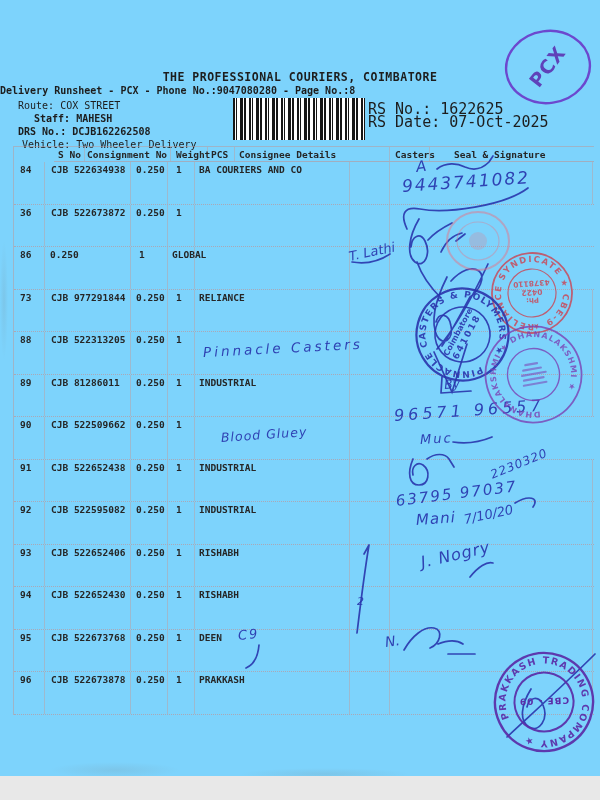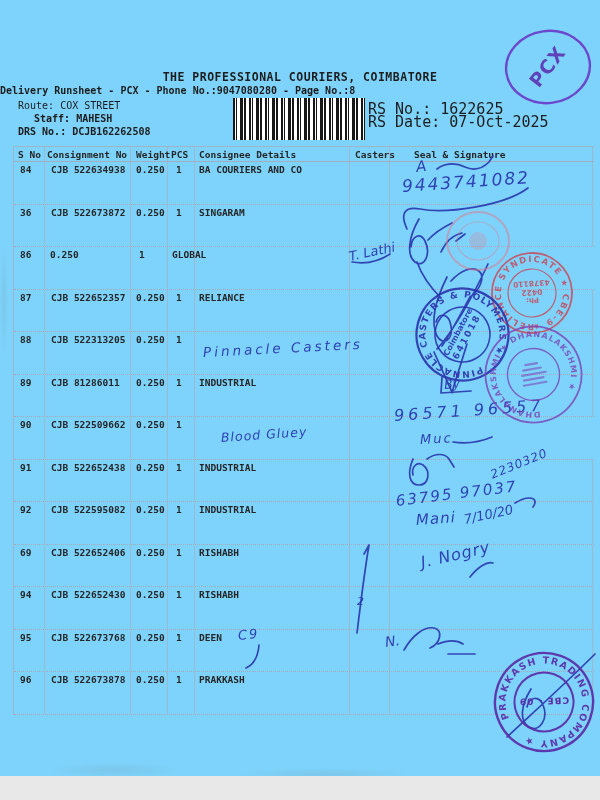--- a/index.html
+++ b/index.html
@@ -10,41 +10,42 @@
   .subtitle{left:0;width:600px;text-align:left;font-size:10px;}
   .info{font-size:10px;}
   .rsinfo{font-size:15px;}
   .barcode{position:absolute;left:233px;top:98px;width:132px;height:42px;
     background:repeating-linear-gradient(90deg,#161616 0 2px,#fff 2px 3px,#161616 3px 4px,
     #fff 4px 7px,#161616 7px 10px,#fff 10px 11px,#161616 11px 13px,#fff 13px 16px);}
   .dtable{position:absolute;left:13px;top:146px;width:580px;font-size:9.5px;font-weight:bold;
     color:#262626;border-left:1px solid rgba(185,155,155,.55);border-top:1px solid rgba(185,155,155,.55);}
   .trow{display:grid;grid-template-columns:31px 86px 37px 27px 155px 40px 203px;
     height:42.5px;border-bottom:1px dotted rgba(195,145,145,.65);box-sizing:border-box;}
-  .thead{height:15px;border-bottom:1px solid rgba(185,150,150,.6);}
+  .thead{height:15px;border-bottom:1px solid rgba(185,150,150,.6);margin-left:40px;}
   .tcell{border-right:1px solid rgba(190,160,160,.5);padding-top:2px;box-sizing:border-box;overflow:visible;white-space:pre;}
   .c0{padding-left:6px}.c1{padding-left:6px}.c2{padding-left:5px}.c3{padding-left:8px}
   .c4{padding-left:4px}.c5{padding-left:5px}.c6{padding-left:24px}
   .h0{padding-left:4px}.h1{padding-left:2px}.h3{padding-left:3px}
   .hw{position:absolute;color:#2936ad;font-family:"DejaVu Sans",sans-serif;font-style:italic;
       white-space:nowrap;transform-origin:left center;opacity:.92;}
   .stamp,.siglayer{position:absolute;pointer-events:none;}
   .siglayer{left:0;top:0;}
   .smudge{position:absolute;background:radial-gradient(closest-side,rgba(120,120,120,.14),rgba(120,120,120,0));}
 </style>
 </head>
 <body>
 
 <div class="page">
 
   <div class="print title" style="top:70px">THE PROFESSIONAL COURIERS, COIMBATORE</div>
   <div class="print subtitle" style="top:85px">Delivery Runsheet - PCX - Phone No.:9047080280 - Page No.:8</div>
   <div class="print info" style="left:18px;top:100px;font-weight:normal">Route: COX STREET</div>
   <div class="print info" style="left:34px;top:113px">Staff: MAHESH</div>
   <div class="print info" style="left:18px;top:126px">DRS No.: DCJB162262508</div>
+  <div class="print info" style="left:22px;top:139px;font-weight:normal">Vehicle: Two Wheeler Delivery</div>
   <div class="barcode"></div>
   <div class="print rsinfo" style="left:368px;top:100px;font-weight:normal">RS No.: 1622625</div>
   <div class="print rsinfo" style="left:368px;top:113px;font-weight:normal">RS Date: 07-Oct-2025</div>
 
   <div class="dtable">
     <div class="trow thead">
       <div class="tcell c0 h0">S No</div>
       <div class="tcell c1 h1">Consignment No</div>
       <div class="tcell c2">Weight</div>
       <div class="tcell c3 h3">PCS</div>
@@ -59,35 +60,34 @@
         <div class="tcell c3">1</div>
         <div class="tcell c4">BA COURIERS AND CO</div>
         <div class="tcell c5"></div>
         <div class="tcell c6"></div>
       </div>
     <div class="trow">
         <div class="tcell c0">36</div>
         <div class="tcell c1">CJB 522673872</div>
         <div class="tcell c2">0.250</div>
         <div class="tcell c3">1</div>
-        <div class="tcell c4">SINGARAM</div>
         <div class="tcell c5"></div>
         <div class="tcell c6"></div>
       </div>
     <div class="trow">
         <div class="tcell c0">86</div>
         <div class="tcell c2">0.250</div>
         <div class="tcell c3">1</div>
         <div class="tcell c4">GLOBAL</div>
         <div class="tcell c5"></div>
         <div class="tcell c6"></div>
       </div>
     <div class="trow">
-        <div class="tcell c0">87</div>
-        <div class="tcell c1">CJB 522652357</div>
+        <div class="tcell c0">73</div>
+        <div class="tcell c1">CJB 977291844</div>
         <div class="tcell c2">0.250</div>
         <div class="tcell c3">1</div>
         <div class="tcell c4">RELIANCE</div>
         <div class="tcell c5"></div>
         <div class="tcell c6"></div>
       </div>
     <div class="trow">
         <div class="tcell c0">88</div>
         <div class="tcell c1">CJB 522313205</div>
         <div class="tcell c2">0.250</div>
@@ -125,21 +125,21 @@
     <div class="trow">
         <div class="tcell c0">92</div>
         <div class="tcell c1">CJB 522595082</div>
         <div class="tcell c2">0.250</div>
         <div class="tcell c3">1</div>
         <div class="tcell c4">INDUSTRIAL</div>
         <div class="tcell c5"></div>
         <div class="tcell c6"></div>
       </div>
     <div class="trow">
-        <div class="tcell c0">69</div>
+        <div class="tcell c0">93</div>
         <div class="tcell c1">CJB 522652406</div>
         <div class="tcell c2">0.250</div>
         <div class="tcell c3">1</div>
         <div class="tcell c4">RISHABH</div>
         <div class="tcell c5"></div>
         <div class="tcell c6"></div>
       </div>
     <div class="trow">
         <div class="tcell c0">94</div>
         <div class="tcell c1">CJB 522652430</div>

